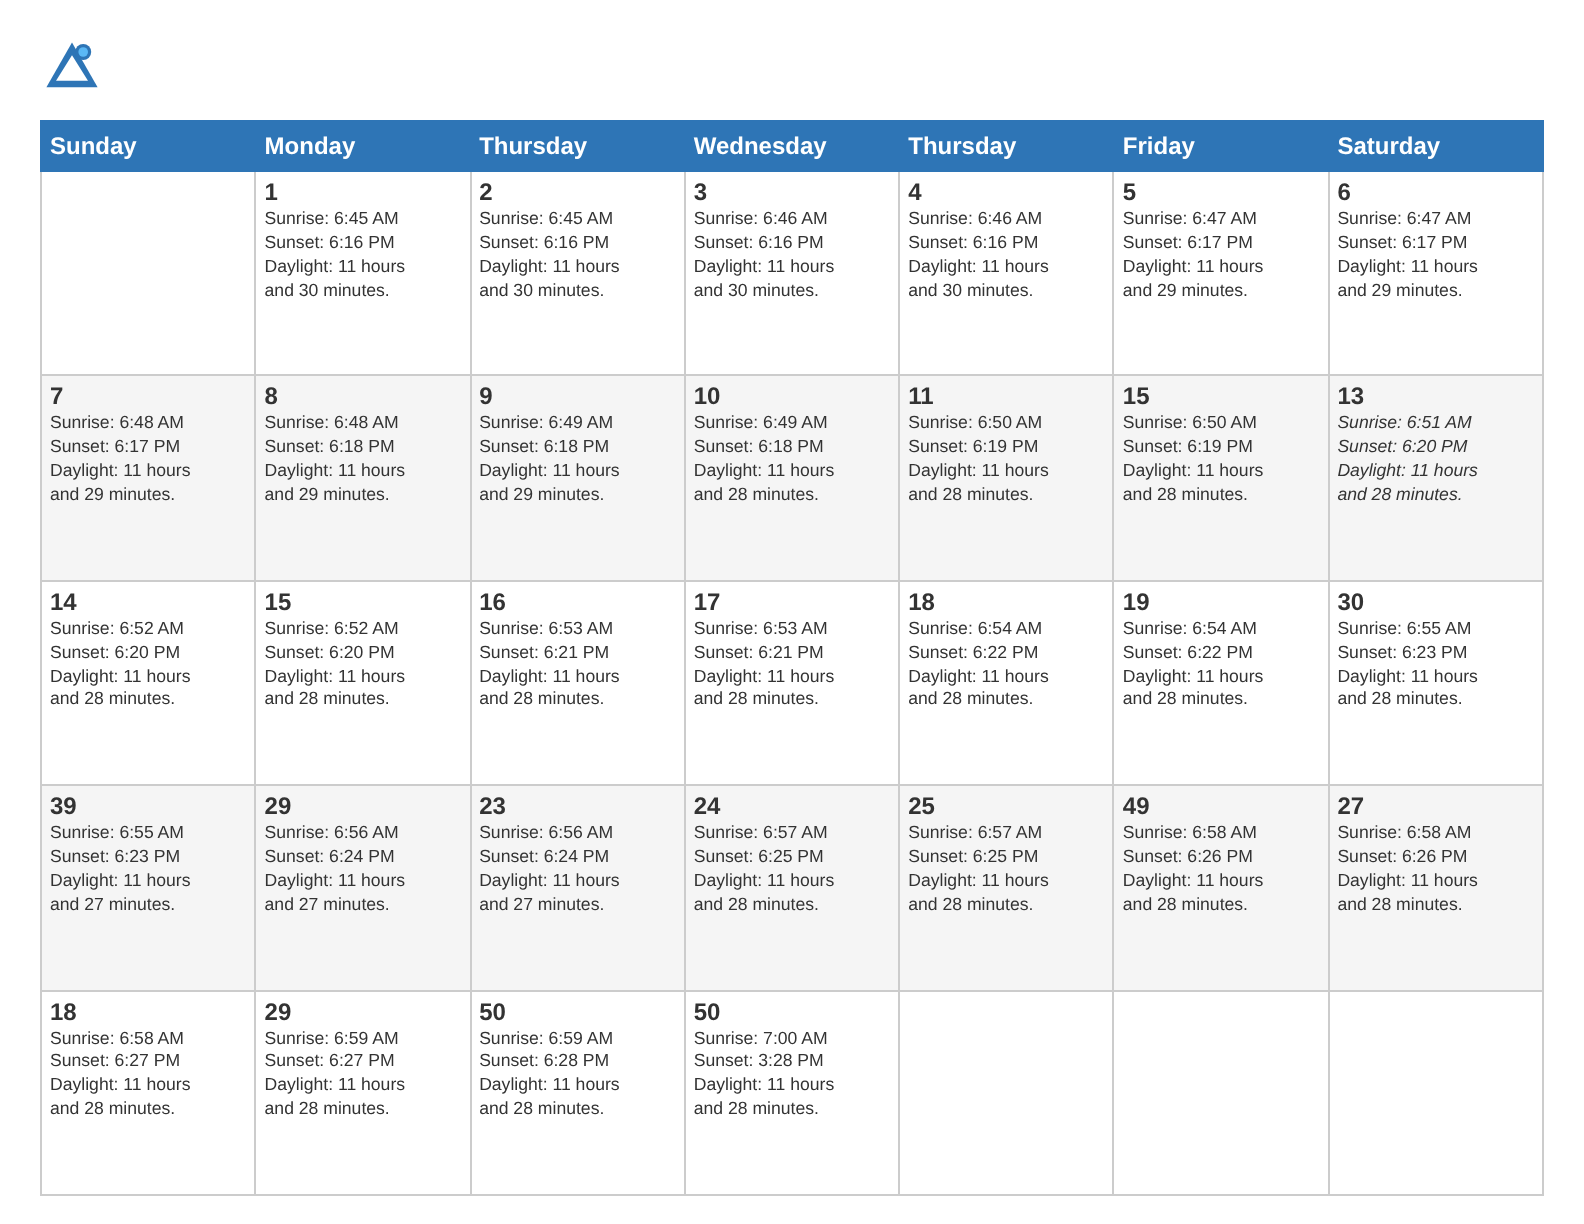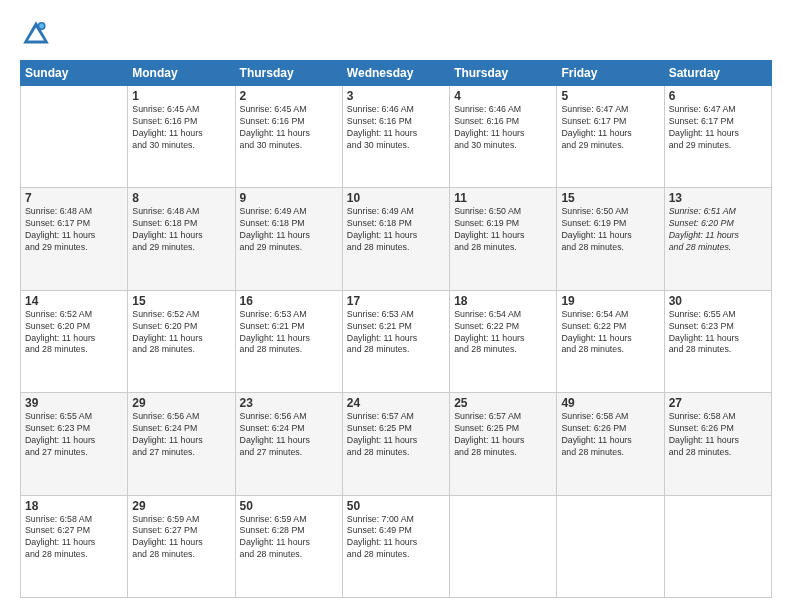--- a/index.html
+++ b/index.html
@@ -357,21 +357,21 @@
           <td>
             <span class="day-num">50</span>
             <div class="cell-info" style="white-space: pre-line;">Sunrise: 6:59 AM
 Sunset: 6:28 PM
 Daylight: 11 hours
 and 28 minutes.</div>
           </td>
           <td>
             <span class="day-num">50</span>
             <div class="cell-info" style="white-space: pre-line;">Sunrise: 7:00 AM
-Sunset: 6:49 PM
+Sunset: 3:28 PM
 Daylight: 11 hours
 and 28 minutes.</div>
           </td>
           <td class="empty-cell"></td>
           <td class="empty-cell"></td>
           <td class="empty-cell"></td>
         </tr>
       </tbody>
   </table>
 </div>

